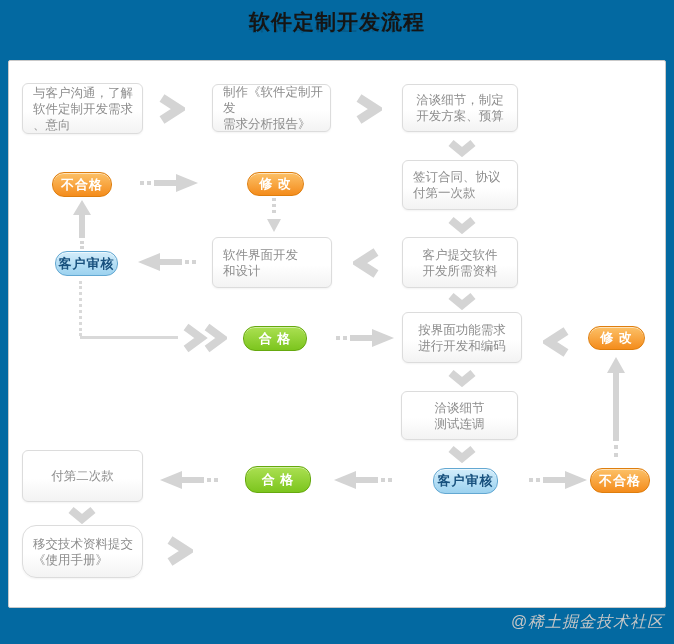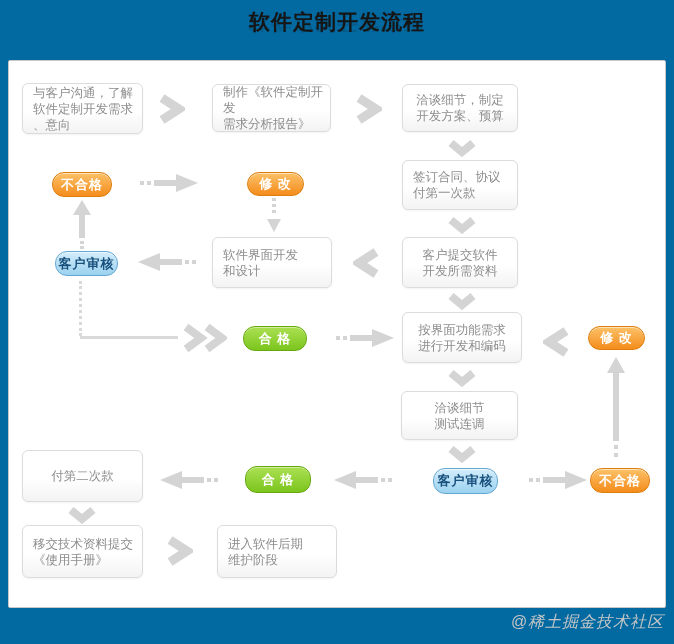--- a/index.html
+++ b/index.html
@@ -55,21 +55,21 @@
   
   #n-communicate{left:22px;top:83px;width:121px;height:51px;}
   #n-report{left:212px;top:84px;width:119px;height:48px;}
   #n-negotiate{left:402px;top:84px;width:116px;height:48px;}
   #n-contract{left:402px;top:160px;width:116px;height:50px;}
   #n-materials{left:402px;top:237px;width:116px;height:51px;}
   #n-ui-design{left:212px;top:237px;width:120px;height:51px;}
   #n-coding{left:402px;top:312px;width:120px;height:51px;font-family:Liberation Serif, serif;}
   #n-testing{left:401px;top:391px;width:117px;height:49px;}
   #n-second-payment{left:22px;top:450px;width:121px;height:52px;}
-  #n-handover{left:22px;top:525px;width:121px;height:53px;}
+  #n-handover{left:22px;top:525px;width:121px;height:53px;border-radius:14px;}
   #n-maintenance{left:217px;top:525px;width:120px;height:53px;}
   #n-fail-top{left:52px;top:172px;width:60px;height:25px;}
   #n-modify-top{left:247px;top:172px;width:57px;height:24px;}
   #n-review-left{left:55px;top:251px;width:63px;height:25px;}
   #n-pass-mid{left:243px;top:326px;width:64px;height:25px;}
   #n-modify-right{left:588px;top:326px;width:57px;height:24px;}
   #n-review-bottom{left:433px;top:468px;width:65px;height:26px;}
   #n-fail-bottom{left:590px;top:468px;width:60px;height:25px;}
   #n-pass-bottom{left:245px;top:466px;width:66px;height:27px;}
   
@@ -174,22 +174,20 @@
 开发所需资料</div>
   <div class="wbox ta-l" id="n-ui-design">软件界面开发
 和设计</div>
   <div class="wbox" id="n-coding">按界面功能需求
 进行开发和编码</div>
   <div class="wbox" id="n-testing">洽谈细节
 测试连调</div>
   <div class="wbox" id="n-second-payment">付第二次款</div>
   <div class="wbox ta-l" id="n-handover">移交技术资料提交
 《使用手册》</div>
-  <div class="wbox ta-l" id="n-maintenance">进入软件后期
-维护阶段</div>
 
   <div class="tag orange" id="n-fail-top">不合格</div>
   <div class="tag orange" id="n-modify-top">修 改</div>
   <div class="tag blue" id="n-review-left">客户审核</div>
   <div class="tag green" id="n-pass-mid">合 格</div>
   <div class="tag orange" id="n-modify-right">修 改</div>
   <div class="tag blue" id="n-review-bottom">客户审核</div>
   <div class="tag orange" id="n-fail-bottom">不合格</div>
   <div class="tag green" id="n-pass-bottom">合 格</div>
 

